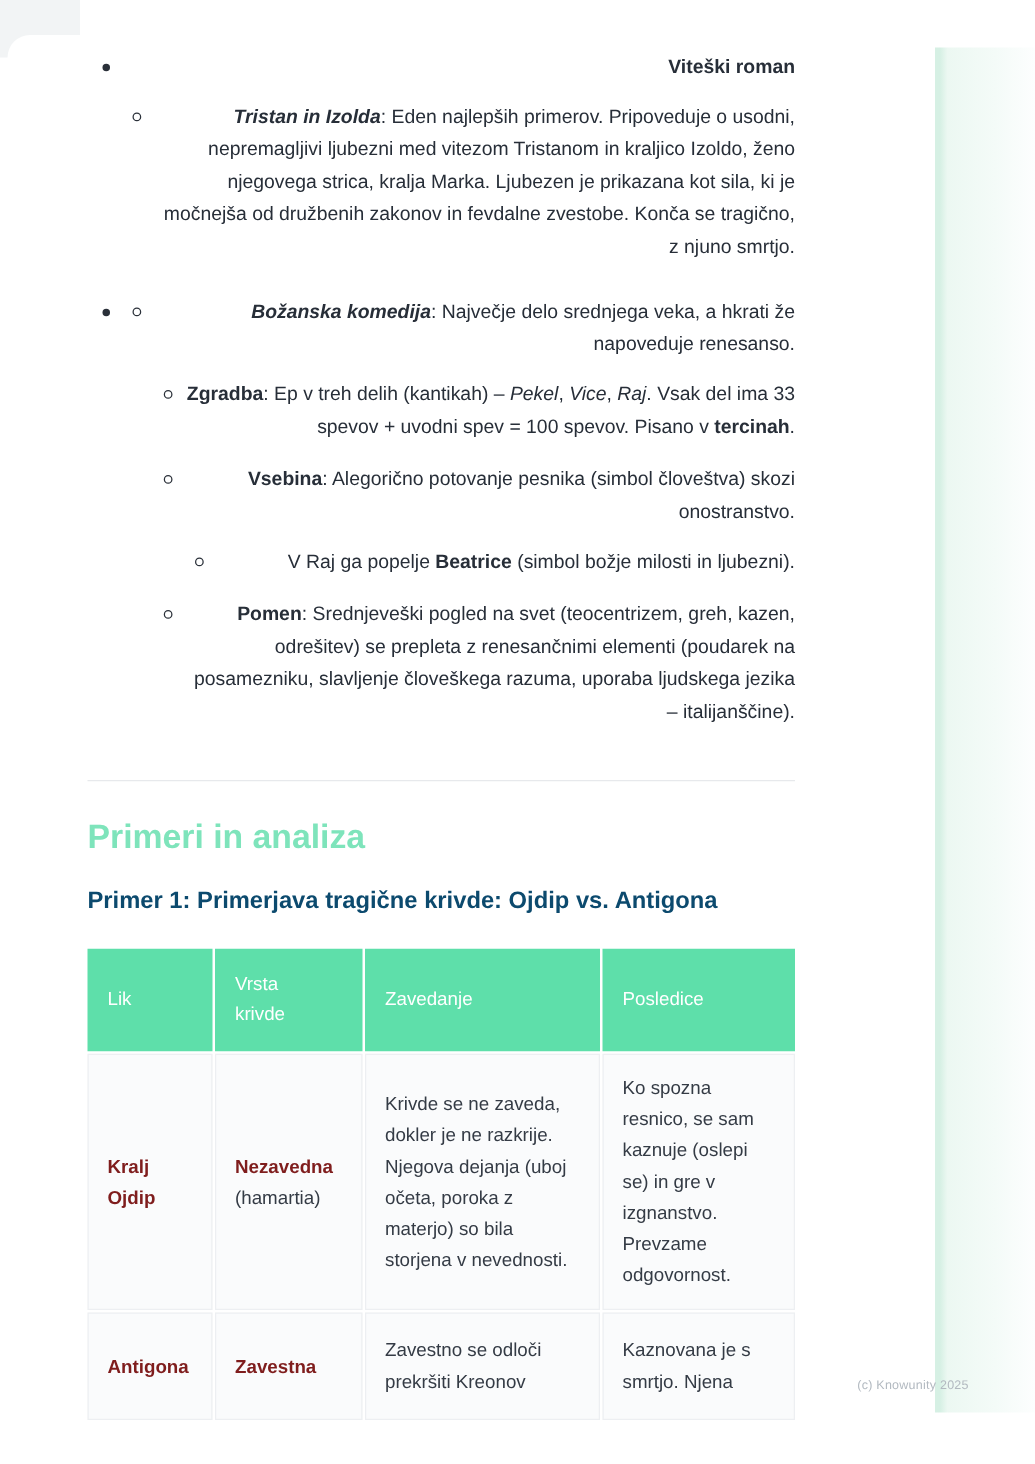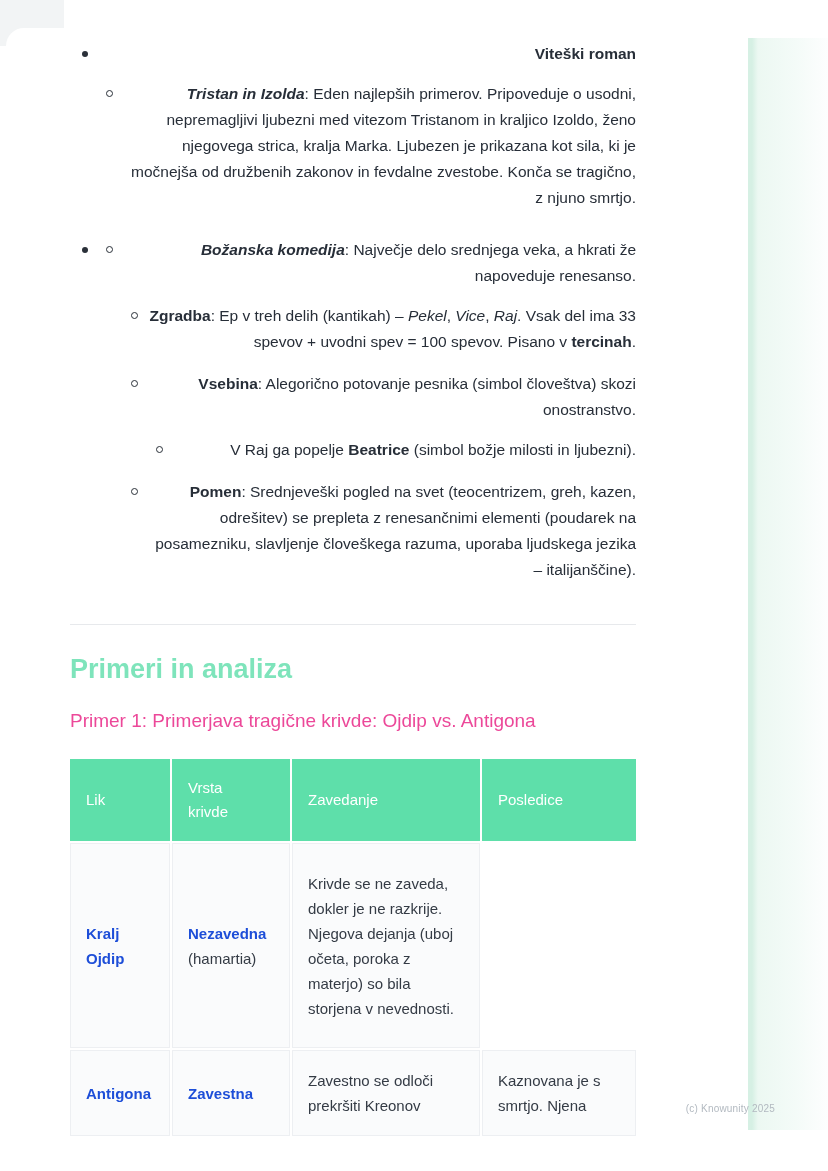--- a/index.html
+++ b/index.html
@@ -25,31 +25,31 @@
         border-radius:50%;background:#2a3039;}
   .outline li li::before{left:9px;top:9px;width:5px;height:5px;background:#ffffff;
         border:1.5px solid #2a3039;}
   .li-text{font-size:15.5px;line-height:26px;color:#272e38;}
   .b{font-weight:bold;}
   .i{font-style:italic;}
   
   .lower{position:absolute;left:70px;top:624px;width:566px;z-index:2;}
   .divider{height:1px;background:#e7e9ec;}
   h2.section-title{margin:29px 0 0 0;font-size:27px;line-height:30px;font-weight:bold;color:#7ee4bb;}
-  h3.subsection-title{margin:25px 0 0 0;font-size:19px;line-height:24px;font-weight:normal;color:#ec4899;}
+  h3.subsection-title{margin:25px 0 0 0;font-size:19px;line-height:24px;font-weight:bold;color:#0c4a6e;}
   
   .ktable{margin-top:26px;width:564px;}
   .thead,.trow{display:grid;grid-template-columns:100px 118px 188px 154px;gap:2px;}
   .thead{margin-bottom:2px;}
   .trow + .trow{margin-top:2px;border-radius:11px;}
   .th{box-sizing:border-box;background:#5edfaa;color:#ffffff;height:82px;display:flex;align-items:center;
         padding:0 16px;font-size:15px;line-height:24px;font-weight:500;white-space:pre-line;}
   .td{box-sizing:border-box;background:#fafbfc;border:1px solid #edeff2;padding:0 15px;
         display:flex;align-items:center;font-size:15px;line-height:25px;color:#343b45;overflow:hidden;}
-  .td .b{color:#1d4ed8;}
+  .td .b{color:#7f1d1d;}
   .trow.r1 .td{height:205px;}
   .trow.r2 .td{height:86px;}
 </style>
 </head>
 <body>
 
 <div class="page">
   <div class="corner-shadow"></div>
   <div class="corner-surface"></div>
   <div class="next-strip"></div>
@@ -107,20 +107,23 @@
           <div class="trow r1">
             <div class="td">
               <div><span class="b">Kralj Ojdip</span></div>
             </div>
             <div class="td">
               <div><span class="b">Nezavedna</span><span> (hamartia)</span></div>
             </div>
             <div class="td">
               <div><span>Krivde se ne zaveda, dokler je ne razkrije. Njegova dejanja (uboj očeta, poroka z materjo) so bila storjena v nevednosti.</span></div>
             </div>
+            <div class="td">
+              <div><span>Ko spozna resnico, se sam kaznuje (oslepi se) in gre v izgnanstvo. Prevzame odgovornost.</span></div>
+            </div>
           </div>
           <div class="trow r2">
             <div class="td">
               <div><span class="b">Antigona</span></div>
             </div>
             <div class="td">
               <div><span class="b">Zavestna</span></div>
             </div>
             <div class="td">
               <div><span>Zavestno se odloči prekršiti Kreonov</span></div>

